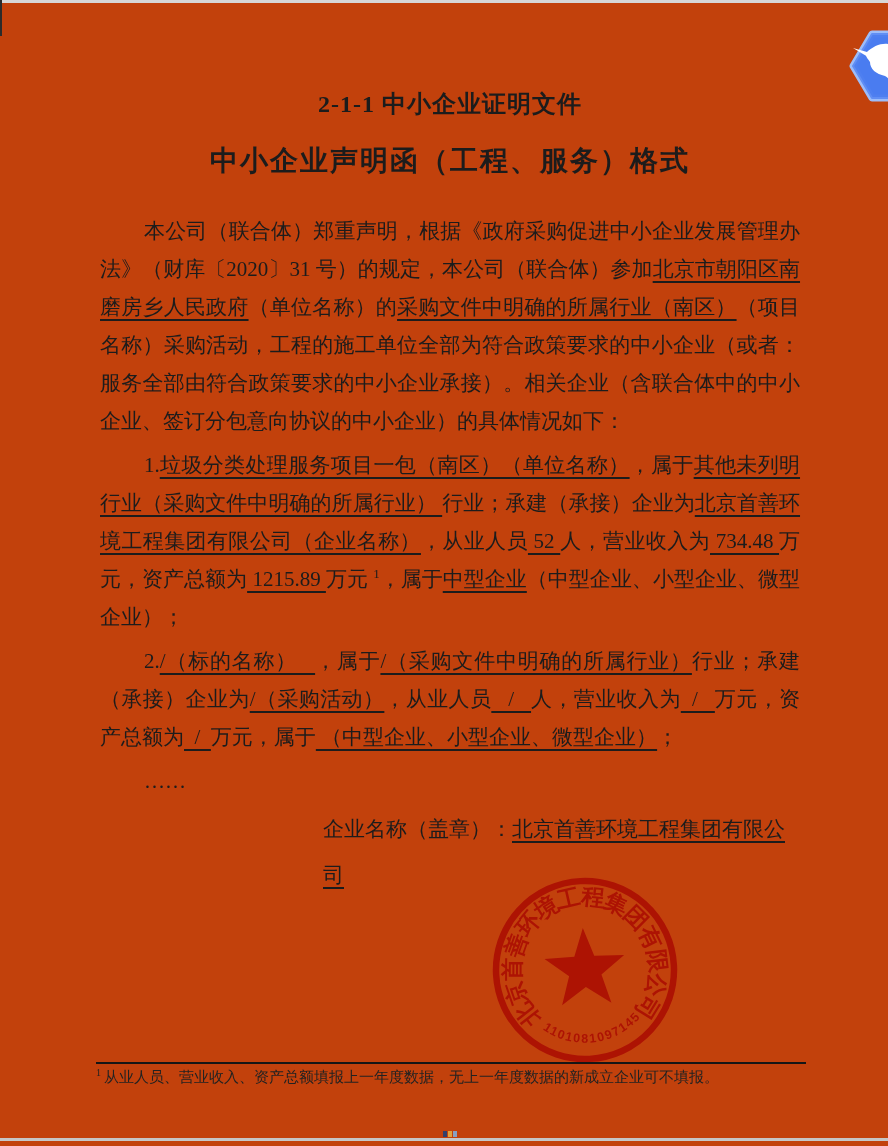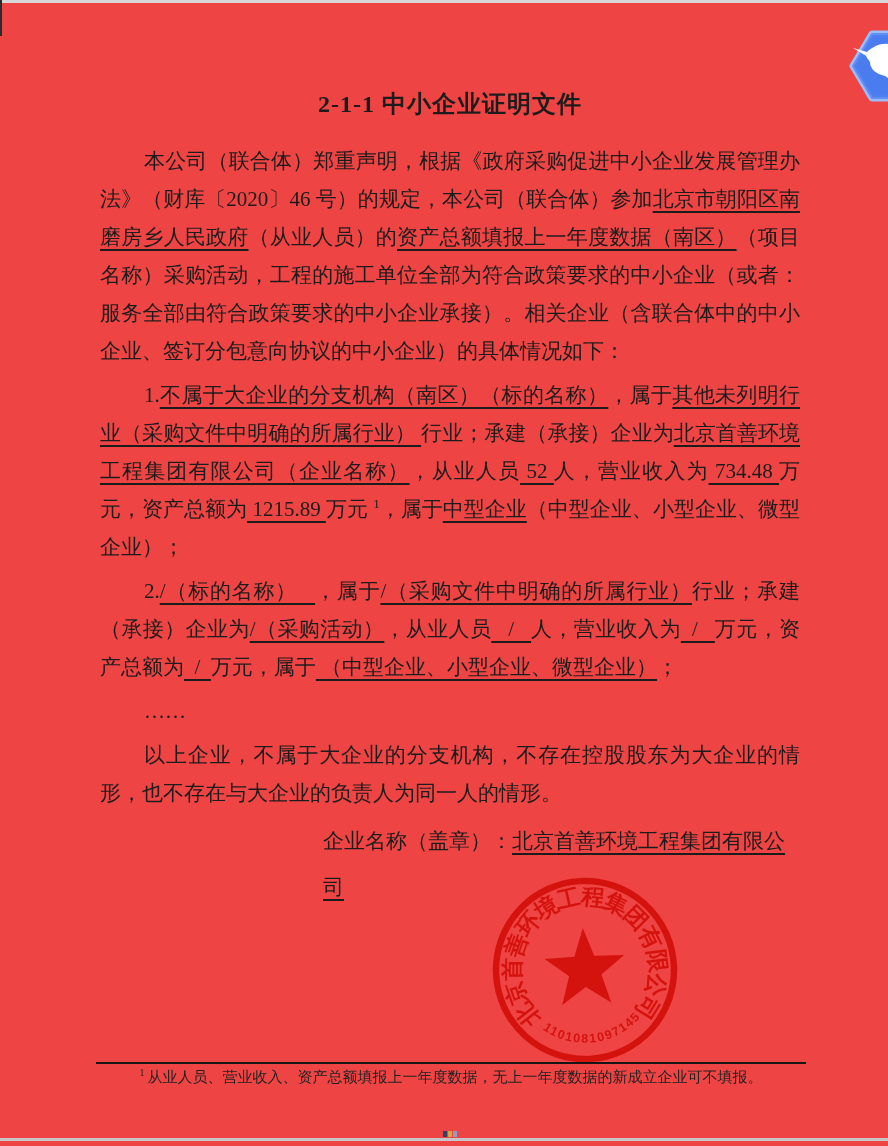--- a/index.html
+++ b/index.html
@@ -1,17 +1,17 @@
 <!DOCTYPE html>
 <html><head>
 <meta charset="utf-8">
 <style>
   html,body{margin:0;padding:0;background:#ffffff;}
   .page{
-    position:relative;width:888px;height:1146px;background:#ef4444;overflow:hidden;
+    position:relative;width:888px;height:1146px;background:#c2410c;overflow:hidden;
     font-family:"Liberation Serif","DejaVu Serif",serif;color:#1c1c1c;
   }
   .top-edge-line{position:absolute;left:0;top:0;width:100%;height:3px;background:#d7d7d7;}
   .left-edge-mark{position:absolute;left:0;top:0;width:2px;height:36px;background:#2b2b2b;}
   .bottom-edge-line{position:absolute;left:0;top:1138px;width:100%;height:3px;background:#c6c6c6;}
 
   .doc{position:absolute;left:100px;right:88px;top:88px;}
   h1.doc-number{font-size:24px;font-weight:bold;text-align:center;margin:0 0 22px 0;letter-spacing:1px;}
   h2.main-title{font-size:28px;font-weight:bold;text-align:center;margin:14px 0 32px 0;letter-spacing:2px;}
 
@@ -24,21 +24,21 @@
     text-underline-offset:5px;
     text-decoration-thickness:1.5px;
   }
   sup{font-size:13px;line-height:0;vertical-align:super;}
 
   .sig{font-size:21px;line-height:46px;white-space:pre-wrap;}
   .sig.company-line{padding-left:223px;margin-top:4px;}
   .sig.date-line{padding-left:363px;}
 
   .footnote-rule{position:absolute;left:96px;right:82px;top:1062px;border-top:2px solid #161616;}
-  .footnote{position:absolute;left:96px;right:82px;top:1066px;font-size:15px;line-height:22px;color:#222;text-align:center;}
+  .footnote{position:absolute;left:96px;right:82px;top:1066px;font-size:15px;line-height:22px;color:#222;}
   .footnote sup{font-size:10px;margin-right:3px;}
 
   .stamp{
     position:absolute;left:487px;top:872px;width:196px;height:196px;
     opacity:0.92;mix-blend-mode:multiply;transform:rotate(-3deg);
     pointer-events:none;
   }
   .stamp text{font-family:"Liberation Serif","DejaVu Serif",serif;}
   .stamp .seal-num{font-family:"Liberation Sans","DejaVu Sans",sans-serif;}
 
@@ -50,26 +50,26 @@
 </style>
 </head>
 <body>
 
 <div class="page">
   <div class="top-edge-line"></div>
   <div class="left-edge-mark"></div>
 
   <div class="doc">
     <h1 class="doc-number">2-1-1  中小企业证明文件</h1>
+    <h2 class="main-title">中小企业声明函（工程、服务）格式</h2>
 
-    <p class="para"><span>本公司（联合体）郑重声明，根据《政府采购促进中小企业发展管理办法》（财库〔2020〕46 号）的规定，本公司（联合体）参加</span><u>北京市朝阳区南磨房乡人民政府</u><span>（从业人员）的</span><u>资产总额填报上一年度数据（南区）</u><span>（项目名称）采购活动，工程的施工单位全部为符合政策要求的中小企业（或者：服务全部由符合政策要求的中小企业承接）。相关企业（含联合体中的中小企业、签订分包意向协议的中小企业）的具体情况如下：</span></p>
-    <p class="para"><span>1.</span><u>不属于大企业的分支机构（南区）（标的名称）</u><span>，属于</span><u>其他未列明行业（采购文件中明确的所属行业）&nbsp;</u><span>行业；承建（承接）企业为</span><u>北京首善环境工程集团有限公司（企业名称）</u><span>，从业人员</span><u>&nbsp;52&nbsp;</u><span>人，营业收入为</span><u>&nbsp;734.48&nbsp;</u><span>万元，资产总额为</span><u>&nbsp;1215.89&nbsp;</u><span>万元 </span><sup>1</sup><span>，属于</span><u>中型企业</u><span>（中型企业、小型企业、微型企业）；</span></p>
+    <p class="para"><span>本公司（联合体）郑重声明，根据《政府采购促进中小企业发展管理办法》（财库〔2020〕31 号）的规定，本公司（联合体）参加</span><u>北京市朝阳区南磨房乡人民政府</u><span>（单位名称）的</span><u>采购文件中明确的所属行业（南区）</u><span>（项目名称）采购活动，工程的施工单位全部为符合政策要求的中小企业（或者：服务全部由符合政策要求的中小企业承接）。相关企业（含联合体中的中小企业、签订分包意向协议的中小企业）的具体情况如下：</span></p>
+    <p class="para"><span>1.</span><u>垃圾分类处理服务项目一包（南区）（单位名称）</u><span>，属于</span><u>其他未列明行业（采购文件中明确的所属行业）&nbsp;</u><span>行业；承建（承接）企业为</span><u>北京首善环境工程集团有限公司（企业名称）</u><span>，从业人员</span><u>&nbsp;52&nbsp;</u><span>人，营业收入为</span><u>&nbsp;734.48&nbsp;</u><span>万元，资产总额为</span><u>&nbsp;1215.89&nbsp;</u><span>万元 </span><sup>1</sup><span>，属于</span><u>中型企业</u><span>（中型企业、小型企业、微型企业）；</span></p>
     <p class="para"><span>2.</span><u>/（标的名称）&nbsp;&nbsp;&nbsp;</u><span>，属于</span><u>/（采购文件中明确的所属行业）</u><span>行业；承建（承接）企业为</span><u>/（采购活动）</u><span>，从业人员</span><u>&nbsp;&nbsp;&nbsp;/&nbsp;&nbsp;&nbsp;</u><span>人，营业收入为</span><u>&nbsp;&nbsp;/&nbsp;&nbsp;&nbsp;</u><span>万元，资产总额为</span><u>&nbsp;&nbsp;/&nbsp;&nbsp;</u><span>万元，属于</span><u>&nbsp;（中型企业、小型企业、微型企业）</u><span>；</span></p>
     <p class="para"><span>……</span></p>
-    <p class="para"><span>以上企业，不属于大企业的分支机构，不存在控股股东为大企业的情形，也不存在与大企业的负责人为同一人的情形。</span></p>
 
     <div class="sig company-line"><span>企业名称（盖章）：</span><u>北京首善环境工程集团有限公司</u></div>
   </div>
 
   <svg class="stamp" viewBox="0 0 196 196">
     <circle cx="98" cy="98" r="89" fill="none" stroke-width="6.5" stroke="#e23722"></circle>
     <polygon points="98,56 108,84.2 137.9,85 114.2,103.3 122.7,132 98,115 73.3,132 81.8,103.3 58.1,85 88,84.2" fill="#e23722"></polygon>
     <defs>
       <path id="sealTextArc" d="M 52.3 143.7 A 65 65 0 1 1 143.7 143.7" fill="none"></path>
       <path id="sealNumArc" d="M 46.5 149.5 A 73 73 0 0 0 149.5 149.5" fill="none"></path>

